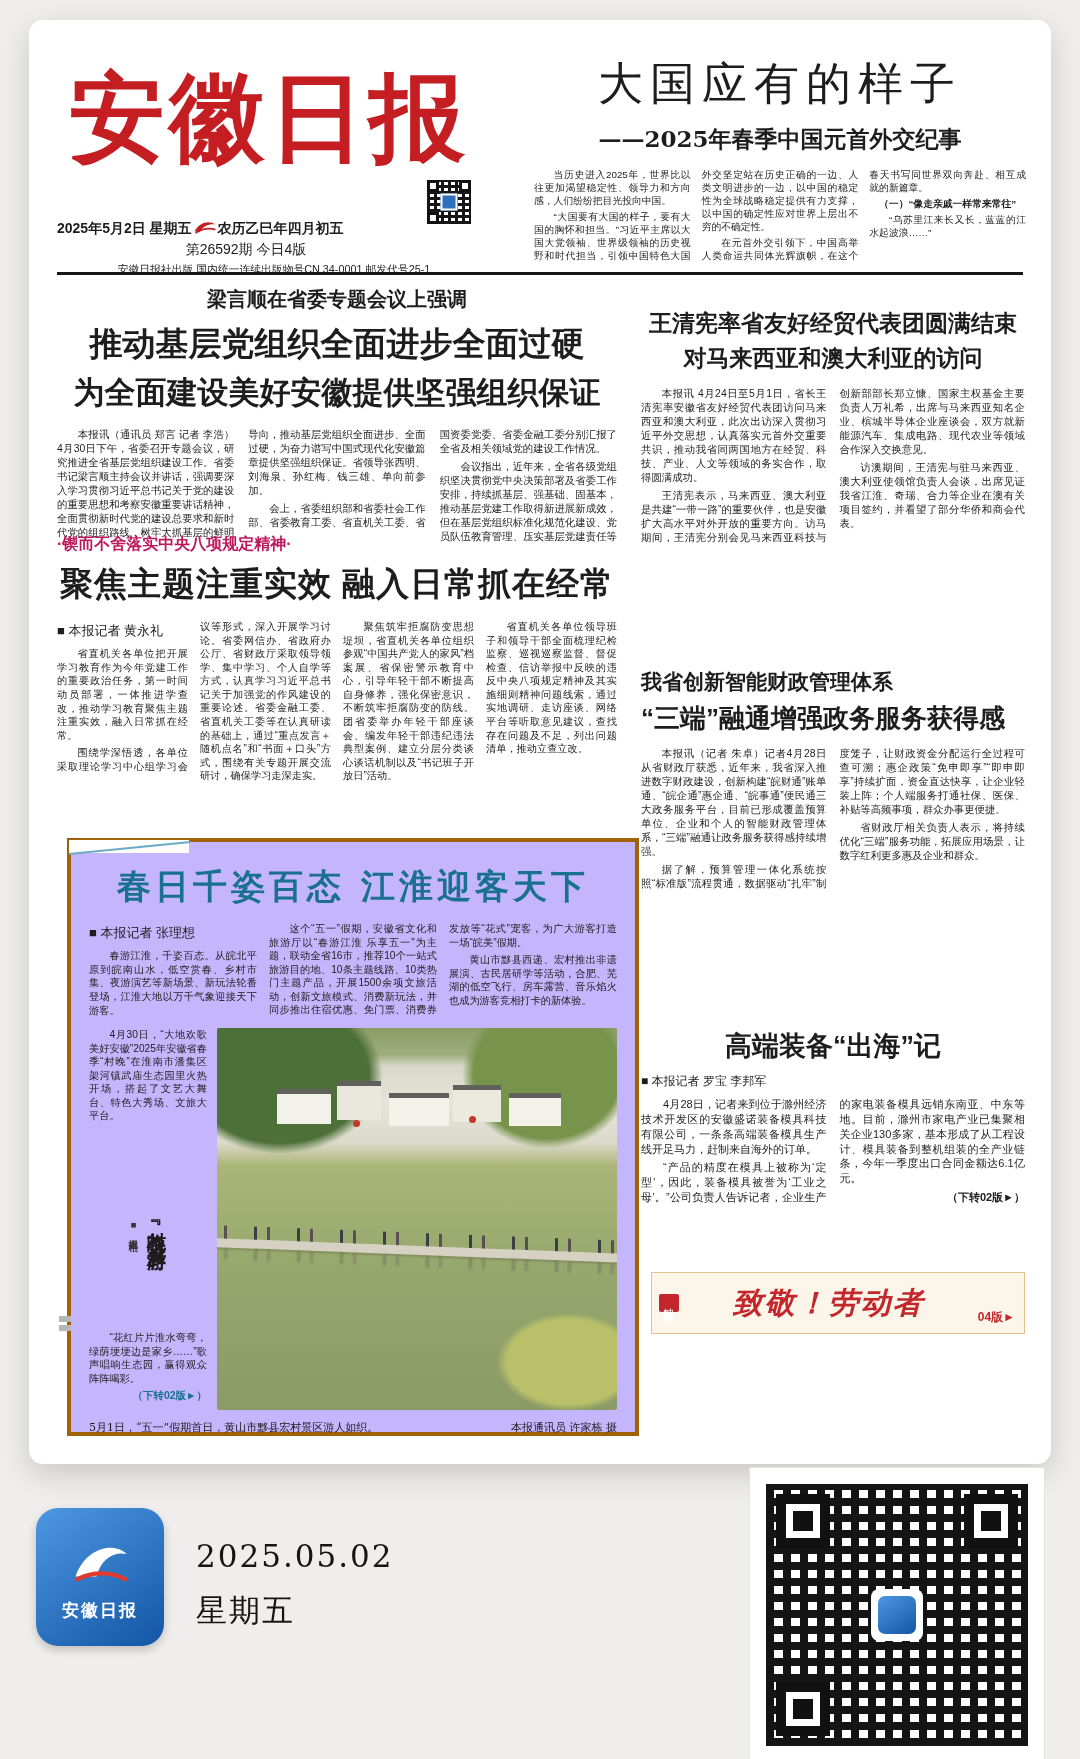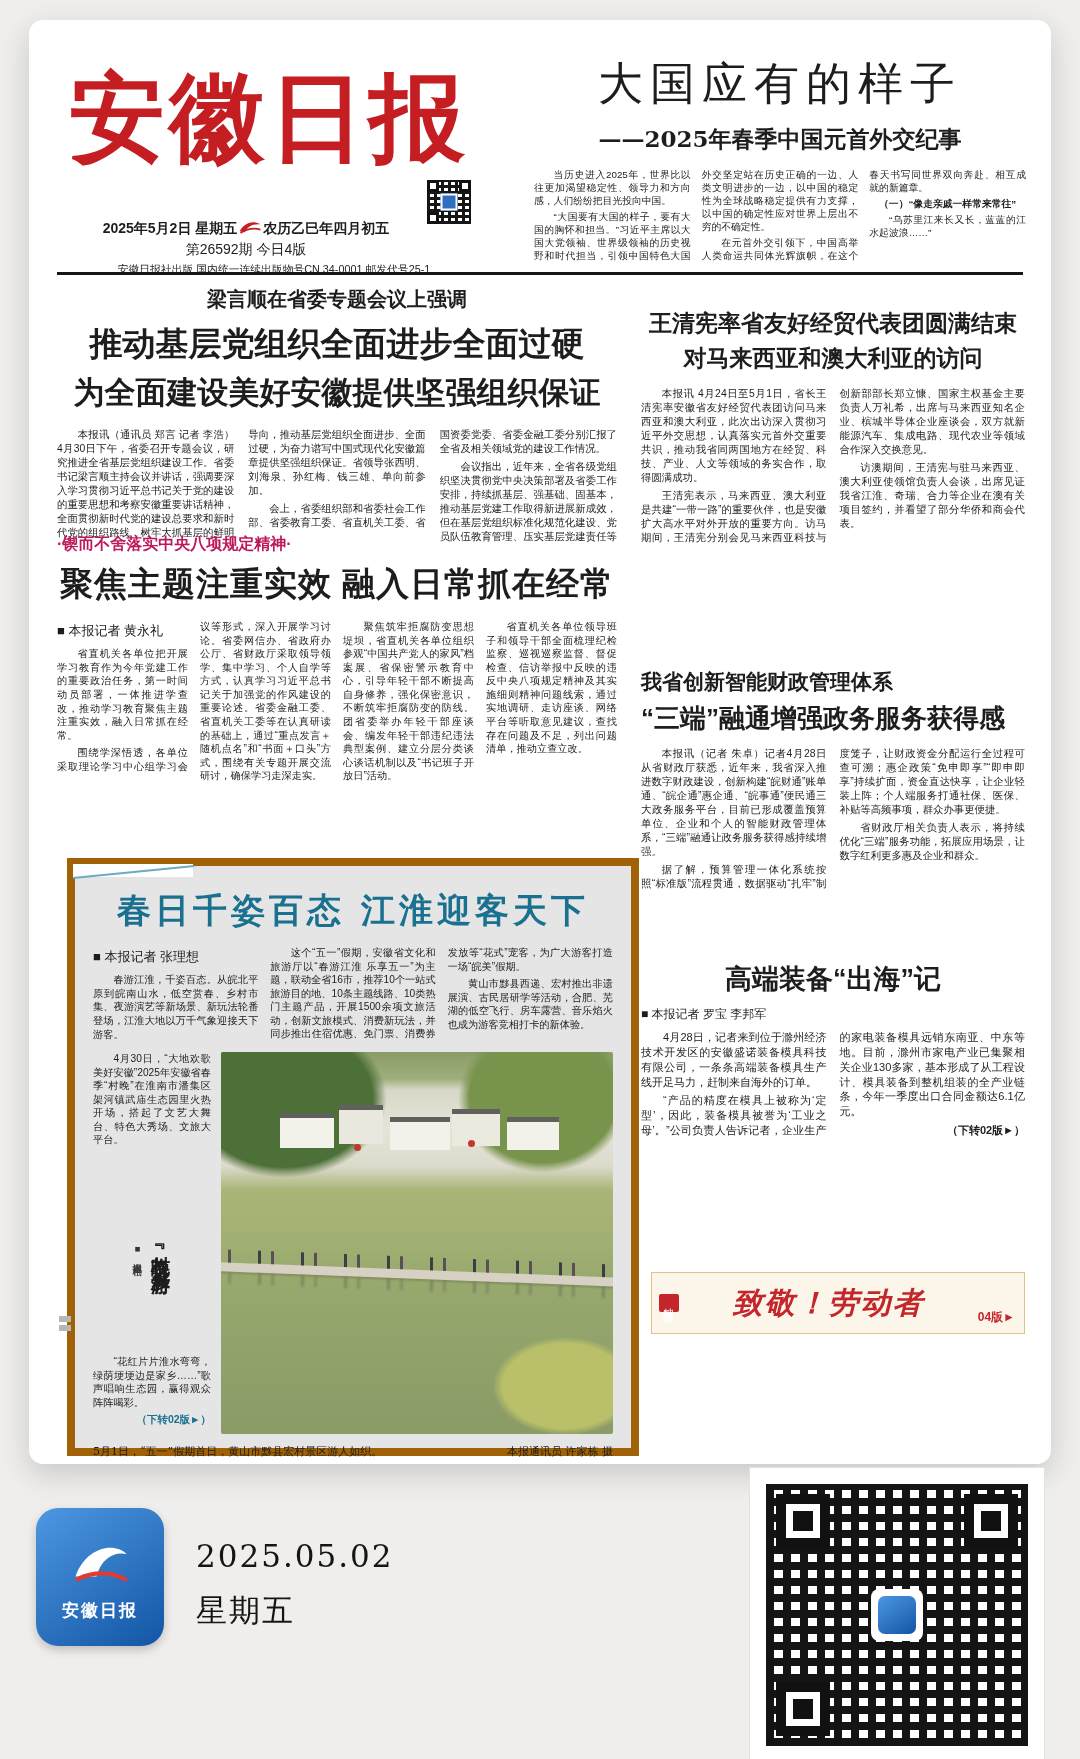--- a/index.html
+++ b/index.html
@@ -4,22 +4,22 @@
 <style>
   html,body{margin:0;padding:0;}
   body{width:1080px;height:1759px;position:relative;overflow:hidden;background:#efeeec;
        font-family:"Liberation Sans",sans-serif;color:#1d1d1d;}
   .sheet{position:absolute;left:29px;top:20px;width:1022px;height:1444px;background:#fff;
          border-radius:14px;box-shadow:0 10px 30px rgba(0,0,0,.16);}
   p{margin:0 0 4px;text-indent:2em;}
   
   .mast-title{position:absolute;left:40px;top:36px;width:430px;font-family:"DejaVu Serif",serif;
               font-weight:700;font-size:96px;line-height:1.3;color:#c41e23;letter-spacing:4px;white-space:nowrap;}
-  .mast-l1{position:absolute;left:42px;top:198px;width:350px;display:flex;align-items:center;
-           justify-content:center;font-size:14px;font-weight:600;}
+  .mast-l1{position:absolute;left:28px;top:198px;width:350px;display:flex;align-items:center;
+           font-size:14px;font-weight:600;}
   .mast-l2{position:absolute;left:42px;top:221px;width:350px;text-align:center;font-size:14px;}
   .mast-l3{position:absolute;left:25px;top:243px;width:440px;text-align:center;font-size:10.8px;color:#222;}
   .qr-s{position:absolute;left:398px;top:160px;width:44px;height:44px;background-color:#fff;
         background-image:repeating-linear-gradient(0deg,#161616 0 3px,transparent 3px 6px),
                          repeating-linear-gradient(90deg,#161616 0 3px,transparent 3px 7px);}
   .qr-s .f{position:absolute;width:12px;height:12px;border:3px solid #111;background:#fff;box-sizing:border-box;}
   .f1{left:0;top:0}.f2{right:0;top:0}.f3{left:0;bottom:0}
   .qr-s .qc{position:absolute;left:50%;top:50%;width:13px;height:13px;transform:translate(-50%,-50%);
             background:#2f6fbe;border:2px solid #fff;}
   
@@ -40,21 +40,21 @@
   .lead-body{margin-top:14px;height:120px;column-count:3;column-gap:14px;font-size:10.4px;line-height:1.34;
              overflow:hidden;text-align:justify;}
   
   .reg{position:absolute;left:28px;top:514px;width:560px;}
   .reg-k{color:#be185d;font-weight:800;font-size:16px;}
   .reg-h{margin-top:7px;font-size:33px;font-weight:900;text-align:center;letter-spacing:1px;white-space:nowrap;}
   .reg-body{margin-top:13px;height:208px;column-count:4;column-gap:12px;font-size:10.2px;line-height:1.33;
             overflow:hidden;text-align:justify;}
   .byline{font-weight:400;font-size:13px;text-indent:0;margin:2px 0 8px;}
   
-  .feature{position:absolute;left:38px;top:838px;width:572px;height:598px;border:8px solid #a16207;background:#e5e5e5;box-sizing:border-box;}
+  .feature{position:absolute;left:38px;top:818px;width:572px;height:598px;border:4px solid #a16207;background:#c4b5fd;box-sizing:border-box;}
   .feature::before{content:"";position:absolute;left:-2px;top:-2px;width:120px;height:13px;background:#fff;}
   .feature::after{content:"";position:absolute;left:-2px;top:11px;width:122px;height:2px;background:#6aabc4;
                   transform:rotate(-5.7deg);transform-origin:left center;}
   .f-title{margin-top:22px;text-align:center;font-family:"DejaVu Serif",serif;font-weight:800;font-size:34px;
            color:#19708f;letter-spacing:4px;white-space:nowrap;}
   .f-intro{margin:12px 18px 0;height:96px;column-count:3;column-gap:12px;font-size:10.2px;line-height:1.33;
            overflow:hidden;text-align:justify;}
   .f-low{margin:10px 18px 0;display:flex;gap:10px;height:382px;}
   .f-left{width:118px;overflow:hidden;font-size:10.2px;line-height:1.33;text-align:justify;}
   .village{height:196px;display:flex;flex-direction:row-reverse;align-items:center;justify-content:center;gap:5px;margin:6px 0;}
@@ -92,21 +92,21 @@
   
   .visit{position:absolute;left:612px;top:286px;width:384px;}
   .visit-h{font-size:23px;font-weight:900;text-align:center;line-height:1.5;white-space:nowrap;}
   .visit-body{margin-top:12px;height:214px;column-count:2;column-gap:13px;font-size:10.4px;line-height:1.35;
               overflow:hidden;text-align:justify;}
   .fiscal{position:absolute;left:612px;top:648px;width:384px;}
   .fis-k{font-size:21px;font-weight:700;font-family:"DejaVu Serif",serif;}
   .fis-h{margin-top:5px;font-size:26px;font-weight:900;white-space:nowrap;}
   .fis-body{margin-top:11px;height:252px;column-count:2;column-gap:13px;font-size:10.4px;line-height:1.35;
             overflow:hidden;text-align:justify;}
-  .equip{position:absolute;left:612px;top:941px;width:384px;}
+  .equip{position:absolute;left:612px;top:1008px;width:384px;}
   .eq-h{font-size:27px;font-weight:900;text-align:center;}
   .eq-by{margin-top:9px;font-weight:400;font-size:12px;}
   .eq-body{margin-top:7px;height:168px;column-count:2;column-gap:13px;font-size:11px;line-height:1.35;
            overflow:hidden;text-align:justify;}
   .promo{position:absolute;left:622px;top:1252px;width:374px;height:62px;background:#fcf5e9;
          border:1px solid #e2c18c;display:flex;align-items:center;gap:10px;box-sizing:border-box;}
   .promo-tab{writing-mode:vertical-rl;background:#c3272b;color:#fff;font-size:10.5px;letter-spacing:2px;
              padding:5px 3px;margin-left:7px;border-radius:2px;}
   .promo-title{flex:1;text-align:center;font-family:"DejaVu Serif",serif;font-style:italic;font-weight:900;
                font-size:30px;color:#c3272b;letter-spacing:2px;}

